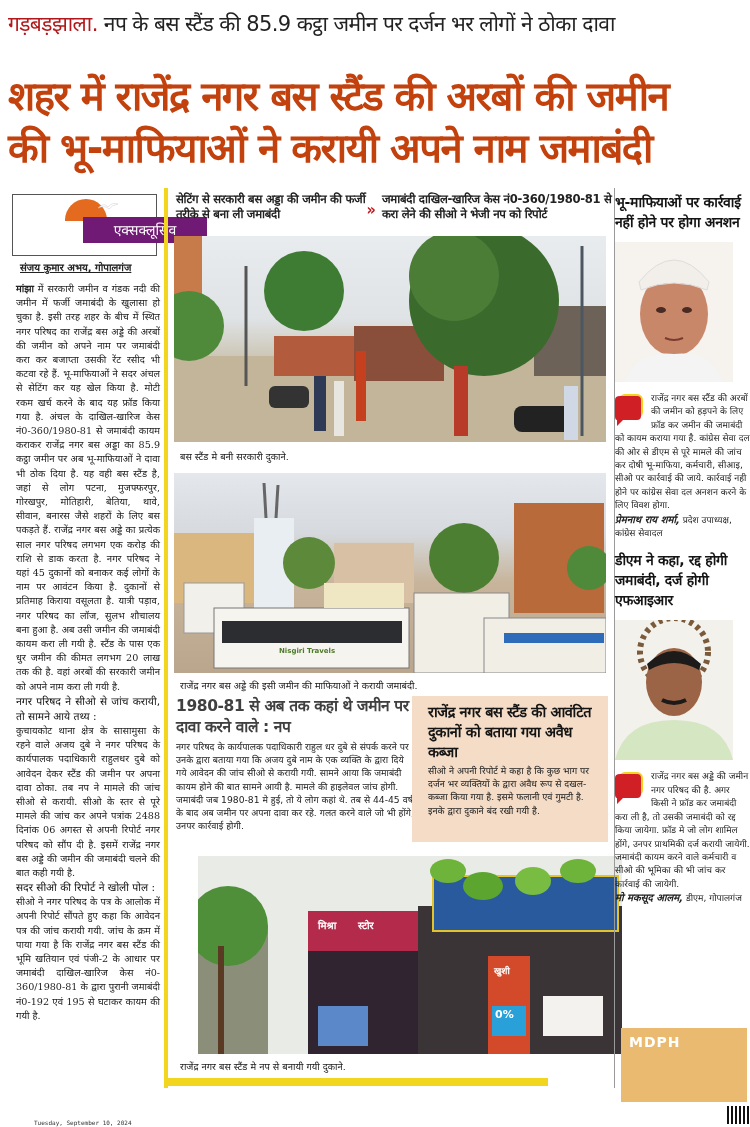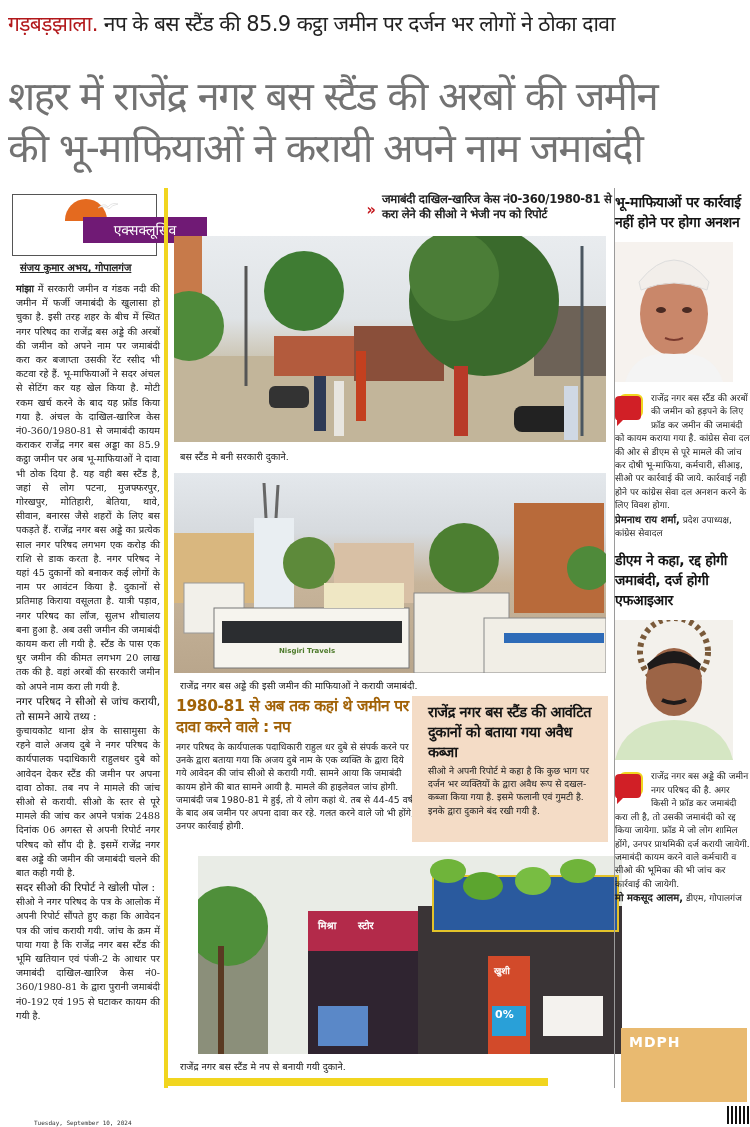--- a/index.html
+++ b/index.html
@@ -3,21 +3,21 @@
 <meta charset="utf-8">
 <style>
   * { box-sizing: border-box; margin: 0; padding: 0; }
   html, body { width: 750px; height: 1127px; background: #ffffff; overflow: hidden; }
   body { position: relative; font-family: "DejaVu Sans", sans-serif; color: #1c1c1c; }
 
   .kicker { position: absolute; left: 8px; top: 10px; width: 740px; font-size: 21px; line-height: 28px; white-space: nowrap; letter-spacing: -0.6px; }
   .kicker .tag { color: #b2181b; }
   .kicker .rest { color: #222; }
 
-  .headline { position: absolute; left: 8px; top: 70px; width: 740px; font-size: 40px; line-height: 52px; font-weight: normal; letter-spacing: -1.5px; color: #737373; white-space: nowrap; }
+  .headline { position: absolute; left: 8px; top: 70px; width: 740px; font-size: 40px; line-height: 52px; font-weight: bold; letter-spacing: -1.5px; color: #c2410c; white-space: nowrap; }
 
   
   .left-col { position: absolute; left: 8px; top: 190px; width: 152px; height: 900px; }
   .exclusive-box { position: relative; width: 145px; height: 62px; margin: 4px 0 0 4px; border: 1px solid #555; background: #fff; }
   .sun { position: absolute; left: 52px; top: 4px; width: 42px; height: 22px; background: #e46a1f; border-radius: 42px 42px 0 0; }
   .exclusive-banner { position: absolute; left: 26px; top: 22px; width: 124px; height: 26px; background: #701a75; color: #fff; font-size: 14px; line-height: 26px; text-align: center; margin-left: 44px; }
   .byline { margin: 4px 0 0 12px; font-size: 10px; font-weight: bold; text-decoration: underline; color: #222; }
   .body-text { font-family: "DejaVu Serif", serif; font-size: 9.6px; line-height: 14.2px; text-align: justify; color: #222; margin-top: 8px; padding-left: 8px; }
   .body-text b { font-family: "DejaVu Sans", sans-serif; }
   .sub-head { font-family: "DejaVu Sans", sans-serif; font-weight: normal; font-size: 10.5px; line-height: 15px; color: #111; }
@@ -30,36 +30,36 @@
   .chev { position: absolute; left: 198px; top: 12px; color: #c4161c; font-size: 16px; font-weight: bold; transform: scaleX(0.9); }
 
   .photo { position: absolute; left: 6px; overflow: hidden; }
   .caption { position: absolute; left: 12px; font-size: 9.5px; color: #222; }
 
   .p1 { top: 48px; width: 432px; height: 206px; background: linear-gradient(#e9ecef 0%, #dfe3e6 40%, #c9c1ad 62%, #b7a98f 100%); }
   .p2 { top: 285px; width: 432px; height: 200px; background: linear-gradient(#e4e8ec 0%, #d6dade 30%, #c7b49a 55%, #b9a68c 100%); }
   .p3 { top: 668px; width: 424px; height: 198px; background: linear-gradient(#eef0ea 0%, #dbdfd4 30%, #6a4a50 60%, #3b3140 100%); margin-left: 24px; }
 
   .story-left { position: absolute; left: 8px; top: 508px; width: 240px; }
-  .story-left h2 { font-size: 15.5px; line-height: 21px; font-weight: bold; color: #a16207; letter-spacing: -0.4px; }
+  .story-left h2 { font-size: 15.5px; line-height: 21px; font-weight: bold; color: #404040; letter-spacing: -0.4px; }
   .story-left p { font-size: 9.2px; line-height: 13.2px; color: #222; margin-top: 2px; }
 
   .story-right { position: absolute; left: 244px; top: 508px; width: 196px; height: 146px; background: #f4dcc6; padding: 6px 16px; }
   .story-right h2 { font-size: 14.5px; line-height: 20px; font-weight: bold; color: #141414; letter-spacing: -0.4px; }
   .story-right p { font-size: 9.2px; line-height: 13.2px; color: #222; margin-top: 2px; }
 
   .yellow-bar { position: absolute; left: 0px; top: 890px; width: 380px; height: 8px; background: #f1d51f; }
 
   
   .right-col { position: absolute; left: 614px; top: 188px; width: 136px; height: 900px; border-left: 1px solid #9a9a9a; }
   .rc-head { font-size: 14px; line-height: 20px; font-weight: bold; color: #141414; letter-spacing: -0.3px; }
   .portrait { width: 118px; height: 140px; margin-top: 10px; position: relative; overflow: hidden; background: #f5f1ee; }
   .quote { position: relative; margin-top: 10px; font-size: 9px; line-height: 13.4px; color: #222; }
   .quote-icon { float: left; width: 30px; height: 34px; margin: 2px 6px 2px 0; position: relative; }
-  .quote-author { font-weight: bold; font-size: 10px; }
+  .quote-author { font-weight: bold; font-size: 10px; font-style: italic; }
   .mdph { position: absolute; left: 6px; top: 840px; width: 126px; height: 74px; background: #e9ba70; padding: 6px 8px; font-size: 14px; font-weight: bold; color: #fff; letter-spacing: 1px; }
   .qr { position: absolute; left: 112px; top: 918px; width: 22px; height: 18px; background: repeating-linear-gradient(90deg, #111 0 2px, #fff 2px 4px), #111; }
 
   .footer-date { position: absolute; left: 34px; top: 1119px; font-family: "DejaVu Sans Mono", monospace; font-size: 6px; color: #333; }
 </style>
 </head>
 <body>
 
 <div class="kicker">
   <span class="tag">गड़बड़झाला.</span><span class="rest"> नप के बस स्टैंड की 85.9 कट्ठा जमीन पर दर्जन भर लोगों ने ठोका दावा</span>
@@ -82,20 +82,21 @@
   <div class="body-text">
     <b>मांझा</b><span> में सरकारी जमीन व गंडक नदी की जमीन में फर्जी जमाबंदी के खुलासा हो चुका है. इसी तरह शहर के बीच में स्थित नगर परिषद का राजेंद्र बस अड्डे की अरबों की जमीन को अपने नाम पर जमाबंदी करा कर बजाप्ता उसकी रेंट रसीद भी कटवा रहे हैं. भू-माफियाओं ने सदर अंचल से सेटिंग कर यह खेल किया है. मोटी रकम खर्च करने के बाद यह फ्रॉड किया गया है. अंचल के दाखिल-खारिज केस नं0-360/1980-81 से जमाबंदी कायम कराकर राजेंद्र नगर बस अड्डा का 85.9 कट्ठा जमीन पर अब भू-माफियाओं ने दावा भी ठोक दिया है. यह वही बस स्टैंड है, जहां से लोग पटना, मुजफ्फरपुर, गोरखपुर, मोतिहारी, बेतिया, थावे, सीवान, बनारस जैसे शहरों के लिए बस पकड़ते हैं. राजेंद्र नगर बस अड्डे का प्रत्येक साल नगर परिषद लगभग एक करोड़ की राशि से डाक करता है. नगर परिषद ने यहां 45 दुकानों को बनाकर कई लोगों के नाम पर आवंटन किया है. दुकानों से प्रतिमाह किराया वसूलता है. यात्री पड़ाव, नगर परिषद का लॉज, सुलभ शौचालय बना हुआ है. अब उसी जमीन की जमाबंदी कायम करा ली गयी है. स्टैंड के पास एक धुर जमीन की कीमत लगभग 20 लाख तक की है. वहां अरबों की सरकारी जमीन को अपने नाम करा ली गयी है.</span>
     <div class="sub-head">नगर परिषद ने सीओ से जांच करायी, तो सामने आये तथ्य :</div>
     <span> कुचायकोट थाना क्षेत्र के सासामुसा के रहने वाले अजय दुबे ने नगर परिषद के कार्यपालक पदाधिकारी राहुलधर दुबे को आवेदन देकर स्टैंड की जमीन पर अपना दावा ठोका. तब नप ने मामले की जांच सीओ से करायी. सीओ के स्तर से पूरे मामले की जांच कर अपने पत्रांक 2488 दिनांक 06 अगस्त से अपनी रिपोर्ट नगर परिषद को सौंप दी है. इसमें राजेंद्र नगर बस अड्डे की जमीन की जमाबंदी चलने की बात कही गयी है.</span>
     <div class="sub-head">सदर सीओ की रिपोर्ट ने खोली पोल :</div>
     <span> सीओ ने नगर परिषद के पत्र के आलोक में अपनी रिपोर्ट सौंपते हुए कहा कि आवेदन पत्र की जांच करायी गयी. जांच के क्रम में पाया गया है कि राजेंद्र नगर बस स्टैंड की भूमि खतियान एवं पंजी-2 के आधार पर जमाबंदी दाखिल-खारिज केस नं0-360/1980-81 के द्वारा पुरानी जमाबंदी नं0-192 एवं 195 से घटाकर कायम की गयी है.</span>
   </div>
 </div>
 
 <div class="mid">
+  <div class="teaser t1">सेटिंग से सरकारी बस अड्डा की जमीन की फर्जी तरीके से बना ली जमाबंदी</div>
   <div class="chev">»</div>
   <div class="teaser t2">जमाबंदी दाखिल-खारिज केस नं0-360/1980-81 से करा लेने की सीओ ने भेजी नप को रिपोर्ट</div>
 
   <div class="photo p1">
     <svg width="432" height="206" viewBox="0 0 432 206">
       <rect x="0" y="120" width="432" height="86" fill="#c2b59a"></rect>
       <rect x="0" y="0" width="28" height="120" fill="#c77a4a"></rect>
       <rect x="180" y="90" width="90" height="55" fill="#8a4f3a"></rect>
       <rect x="100" y="100" width="80" height="40" fill="#b35b3d"></rect>
       <rect x="360" y="70" width="72" height="70" fill="#6d6257"></rect>

